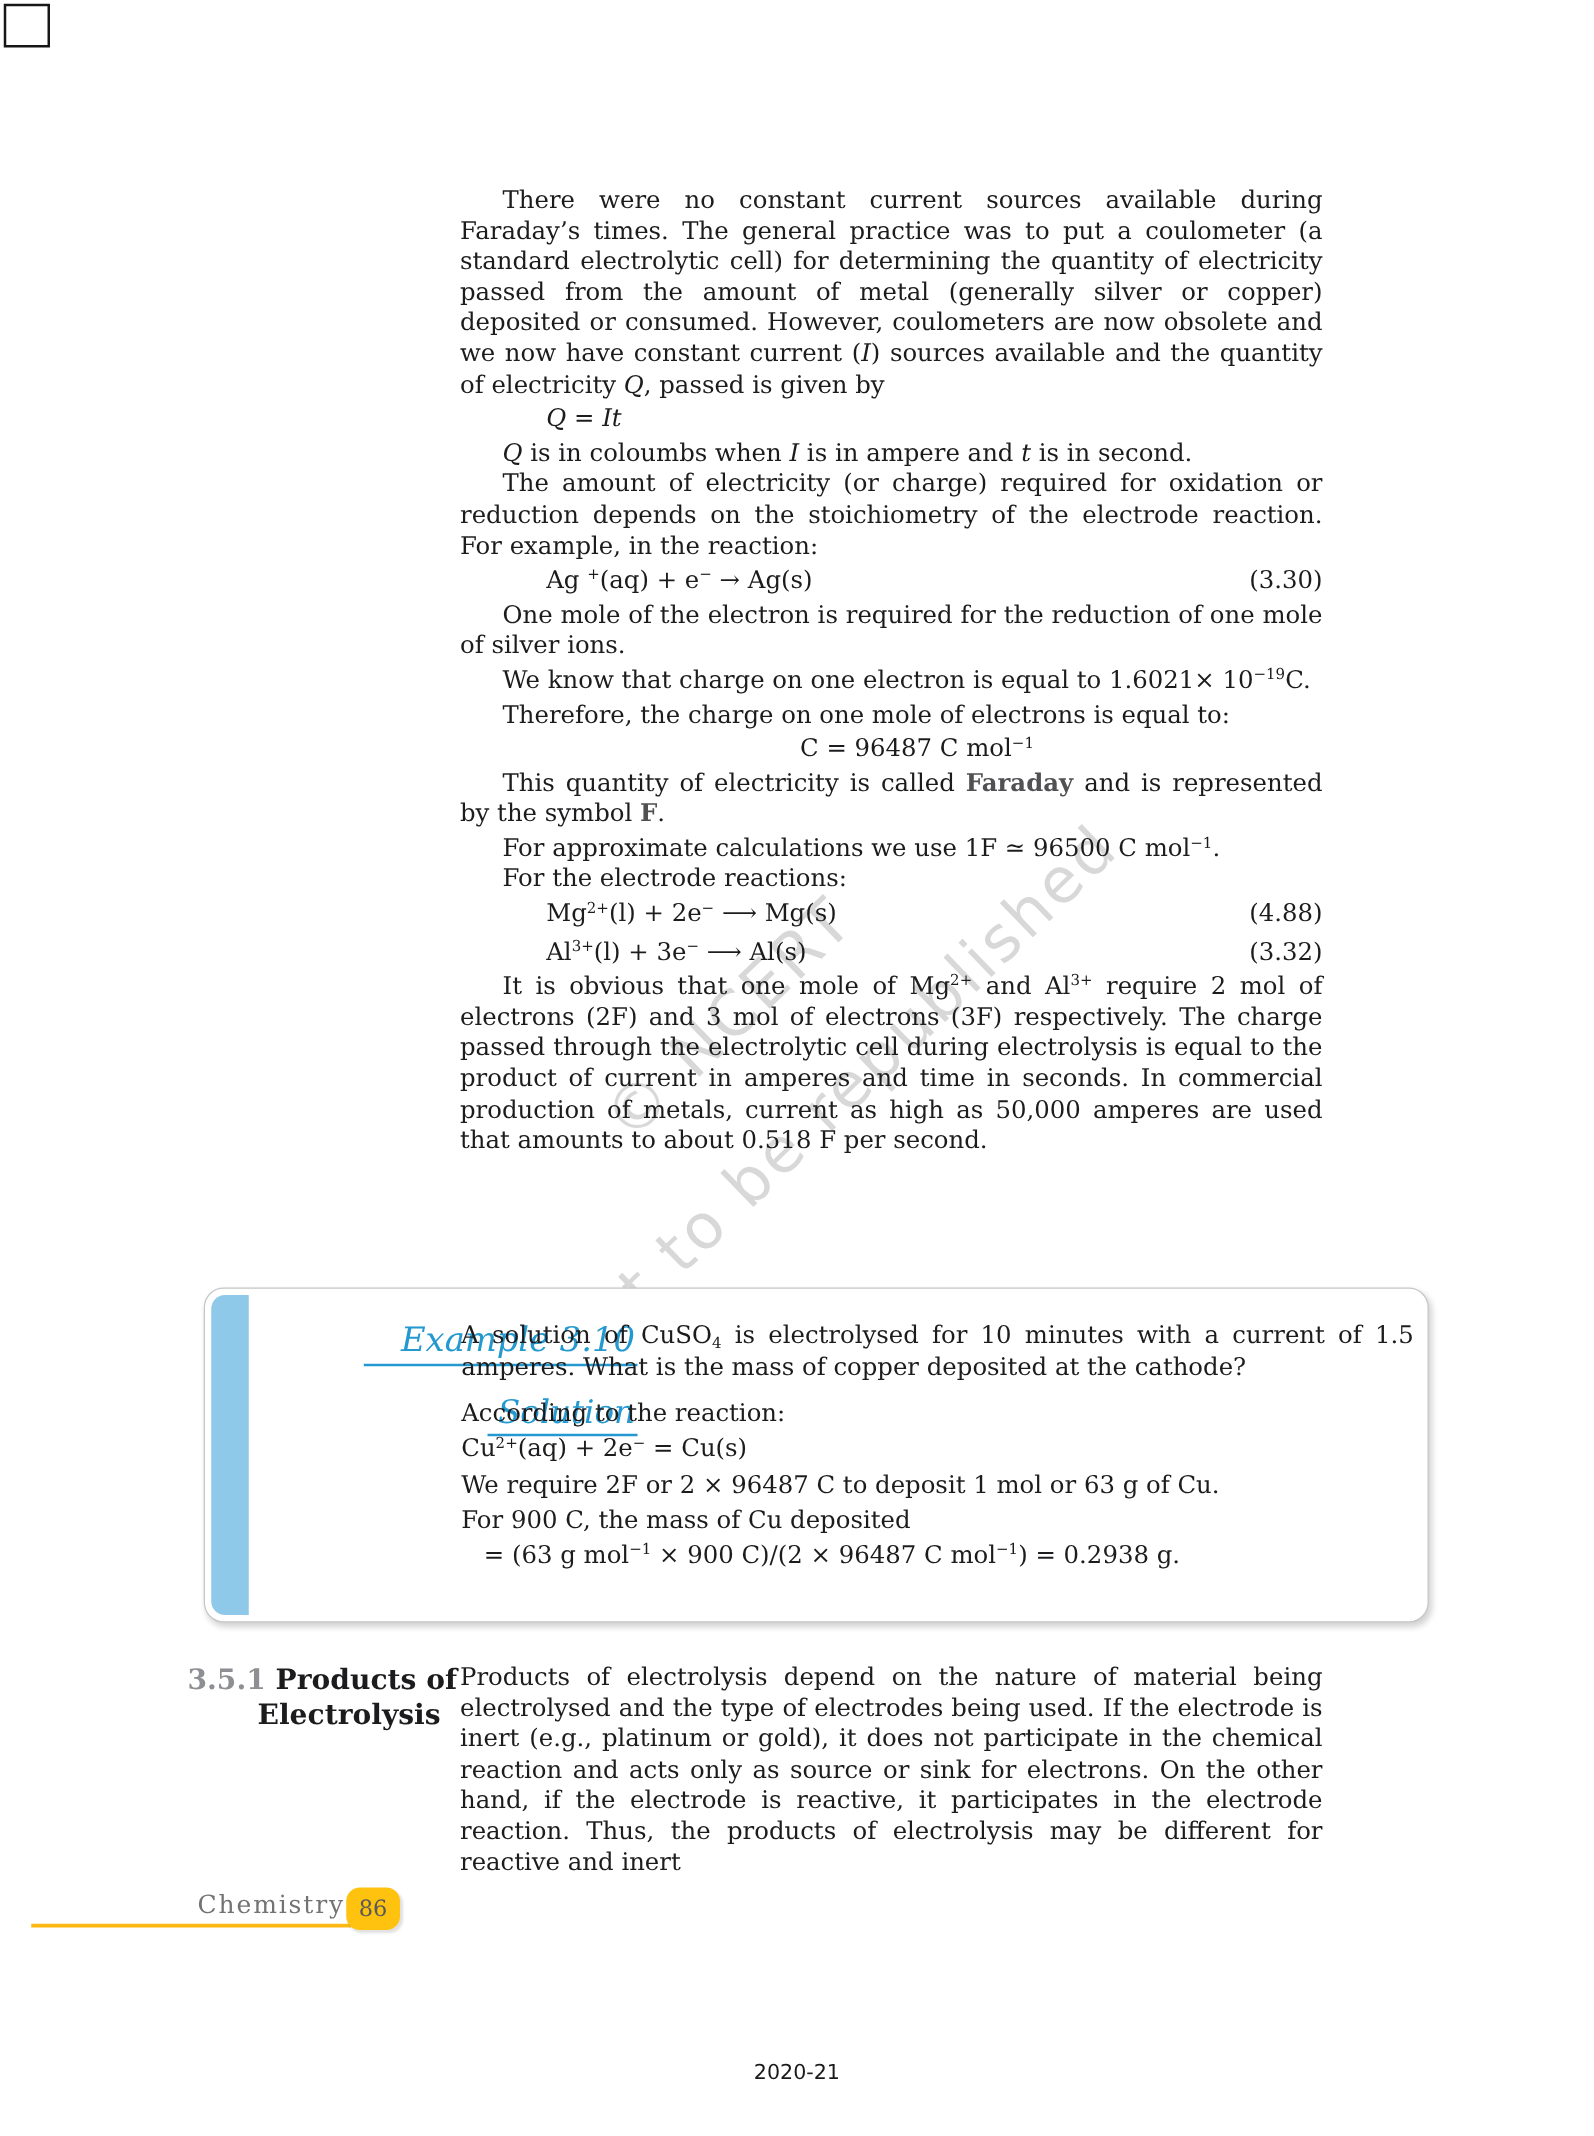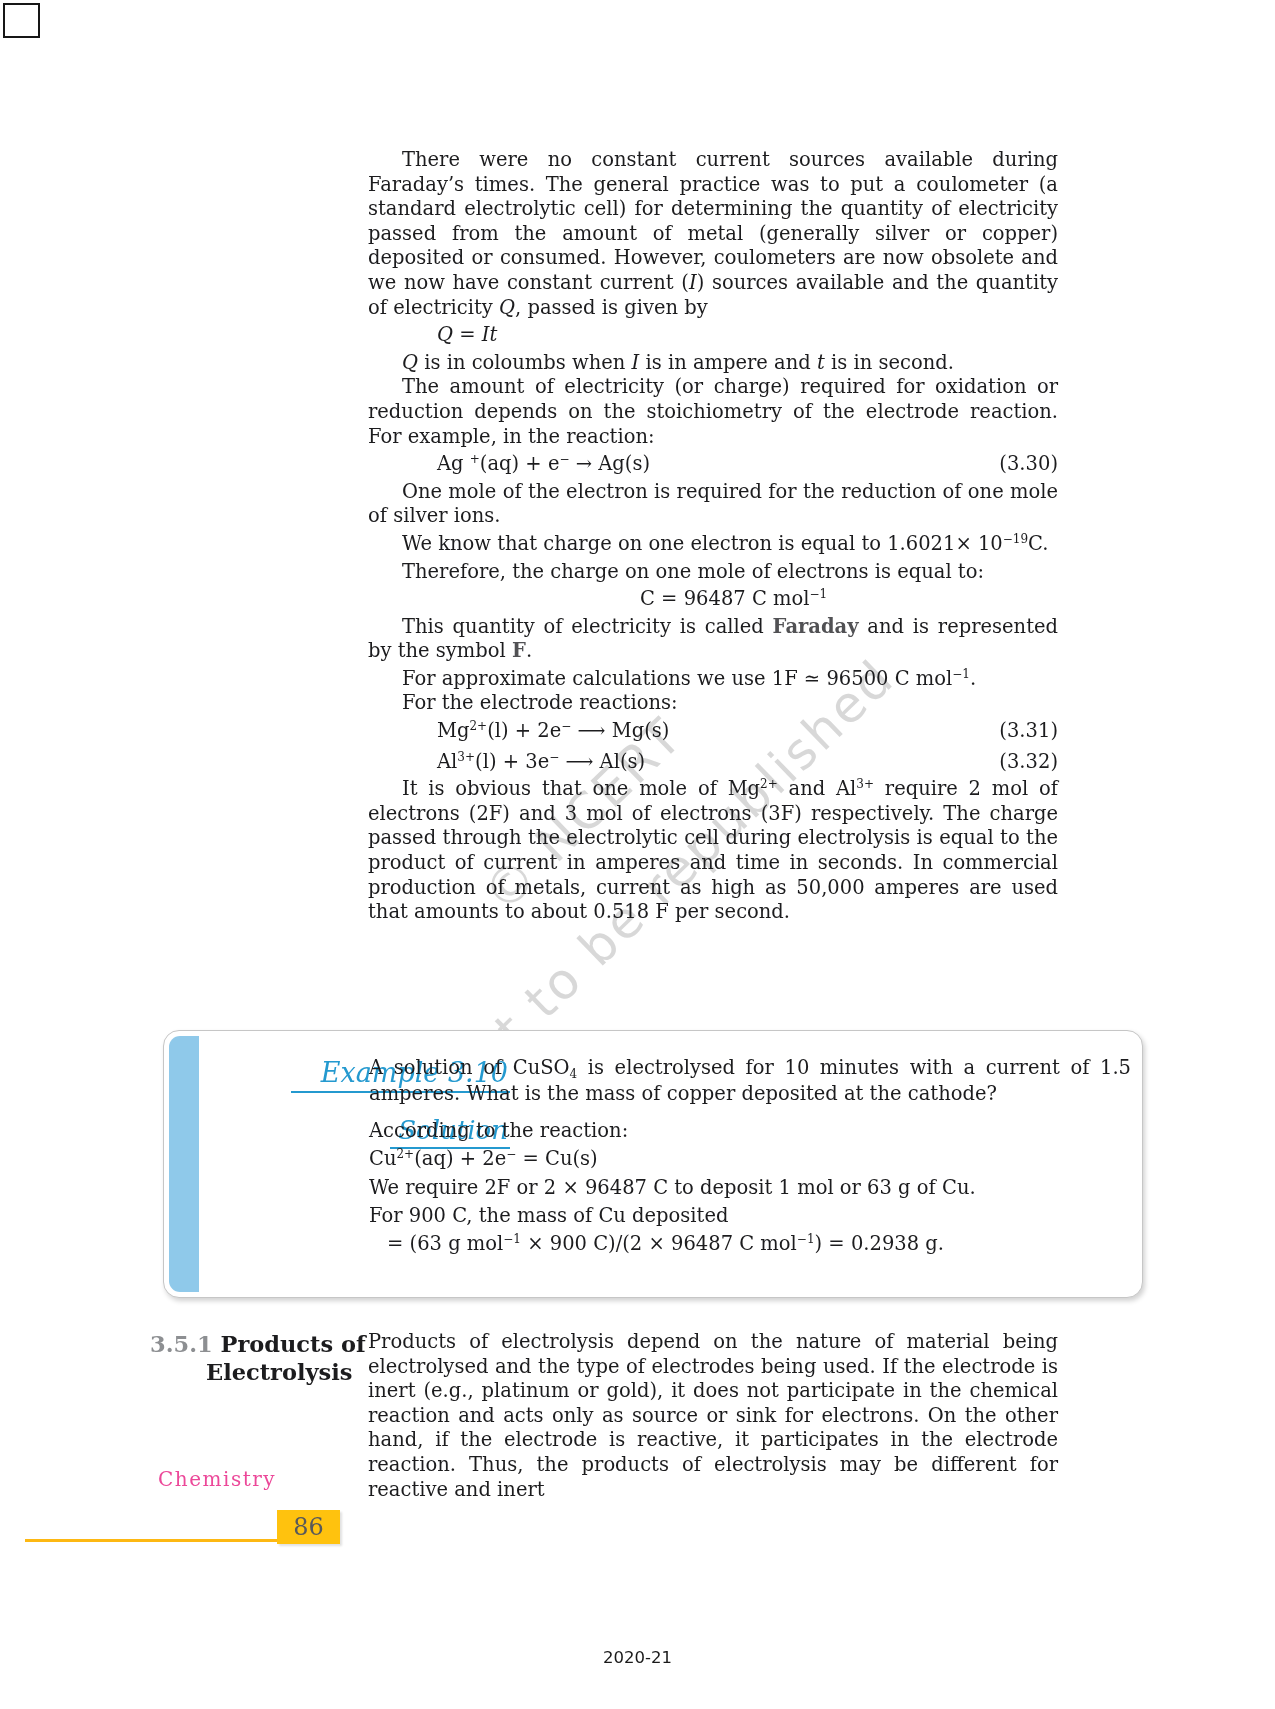--- a/index.html
+++ b/index.html
@@ -101,29 +101,30 @@
     position:absolute;left:368px;top:1330px;width:690px;
     font-size:19.5px;line-height:24.6px;text-align:justify;
     z-index:1;
   }
   
   .footer-rule{
     position:absolute;left:25px;top:1539px;width:256px;height:3px;
     background:var(--yellow-line,#fdb813);
   }
   .footer-book{
-    position:absolute;left:158px;top:1467px;
-    font-size:20px;letter-spacing:1.5px;color:#ec4899;
+    position:absolute;left:158px;top:1511px;
+    font-size:20px;letter-spacing:1.5px;color:#737373;
   }
   .footer-page-badge{
-    position:absolute;left:277px;top:1510px;width:63px;height:34px;
+    position:absolute;left:277px;top:1510px;width:43px;height:34px;
     background:var(--yellow-box,#ffc20e);
-    color:#58595b;font-size:24px;
+    color:#58595b;font-size:18px;
     display:flex;align-items:center;justify-content:center;
     box-shadow:2px 2px 2px rgba(0,0,0,0.12);
+    border-radius:11px;
   }
   .footer-year{
     position:absolute;left:0;right:0;top:1648px;
     text-align:center;
     font-family:"DejaVu Sans", sans-serif;
     font-size:16.5px;color:#1a1a1a;
   }
 </style>
 </head>
 <body>
@@ -159,21 +160,21 @@
     <div class="eq-row deep">
       <span class="eq-text">C = 96487 C mol<sup>−1</sup></span>
     </div>
 
     <p class="sp">This quantity of electricity is called <b>Faraday</b> and is represented by the symbol <b>F</b>.</p>
     <p class="sp">For approximate calculations we use 1F ≃ 96500 C mol<sup>−1</sup>.</p>
     <p>For the electrode reactions:</p>
 
     <div class="eq-row">
       <span class="eq-text">Mg<sup>2+</sup>(l) + 2e<sup>−</sup> ⟶ Mg(s)</span>
-      <span class="eq-num">(3.31)</span>
+      <span class="eq-num">(4.88)</span>
     </div>
     <div class="eq-row" style="margin-top:6px;">
       <span class="eq-text">Al<sup>3+</sup>(l) + 3e<sup>−</sup> ⟶ Al(s)</span>
       <span class="eq-num">(3.32)</span>
     </div>
 
     <p class="sp">It is obvious that one mole of Mg<sup>2+</sup> and Al<sup>3+</sup> require 2 mol of electrons (2F) and 3 mol of electrons (3F) respectively. The charge passed through the electrolytic cell during electrolysis is equal to the product of current in amperes and time in seconds. In commercial production of metals, current as high as 50,000 amperes are used that amounts to about 0.518 F per second.</p>
   </div>
 
   <div class="example-box">

